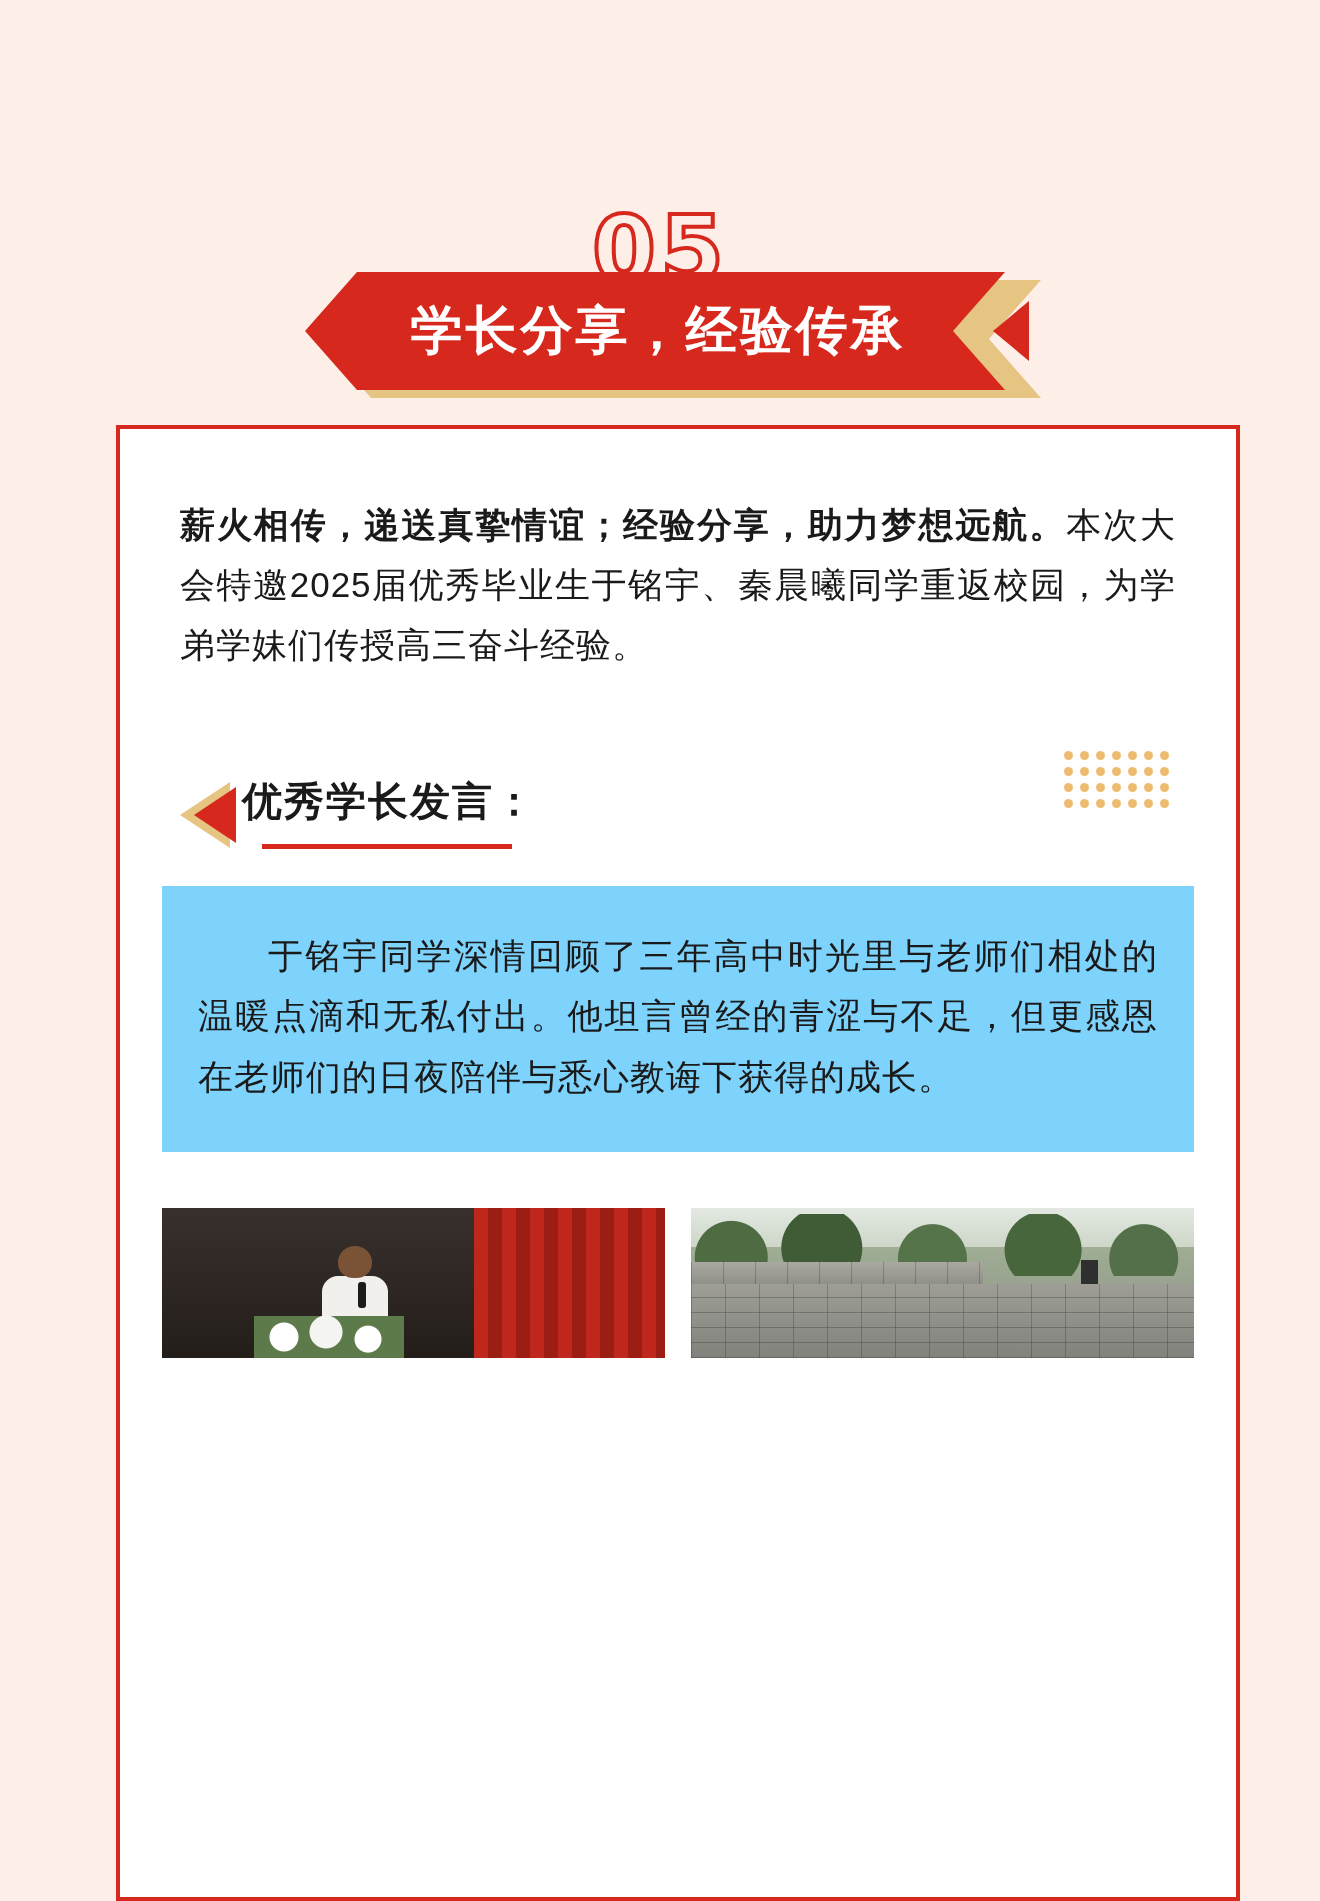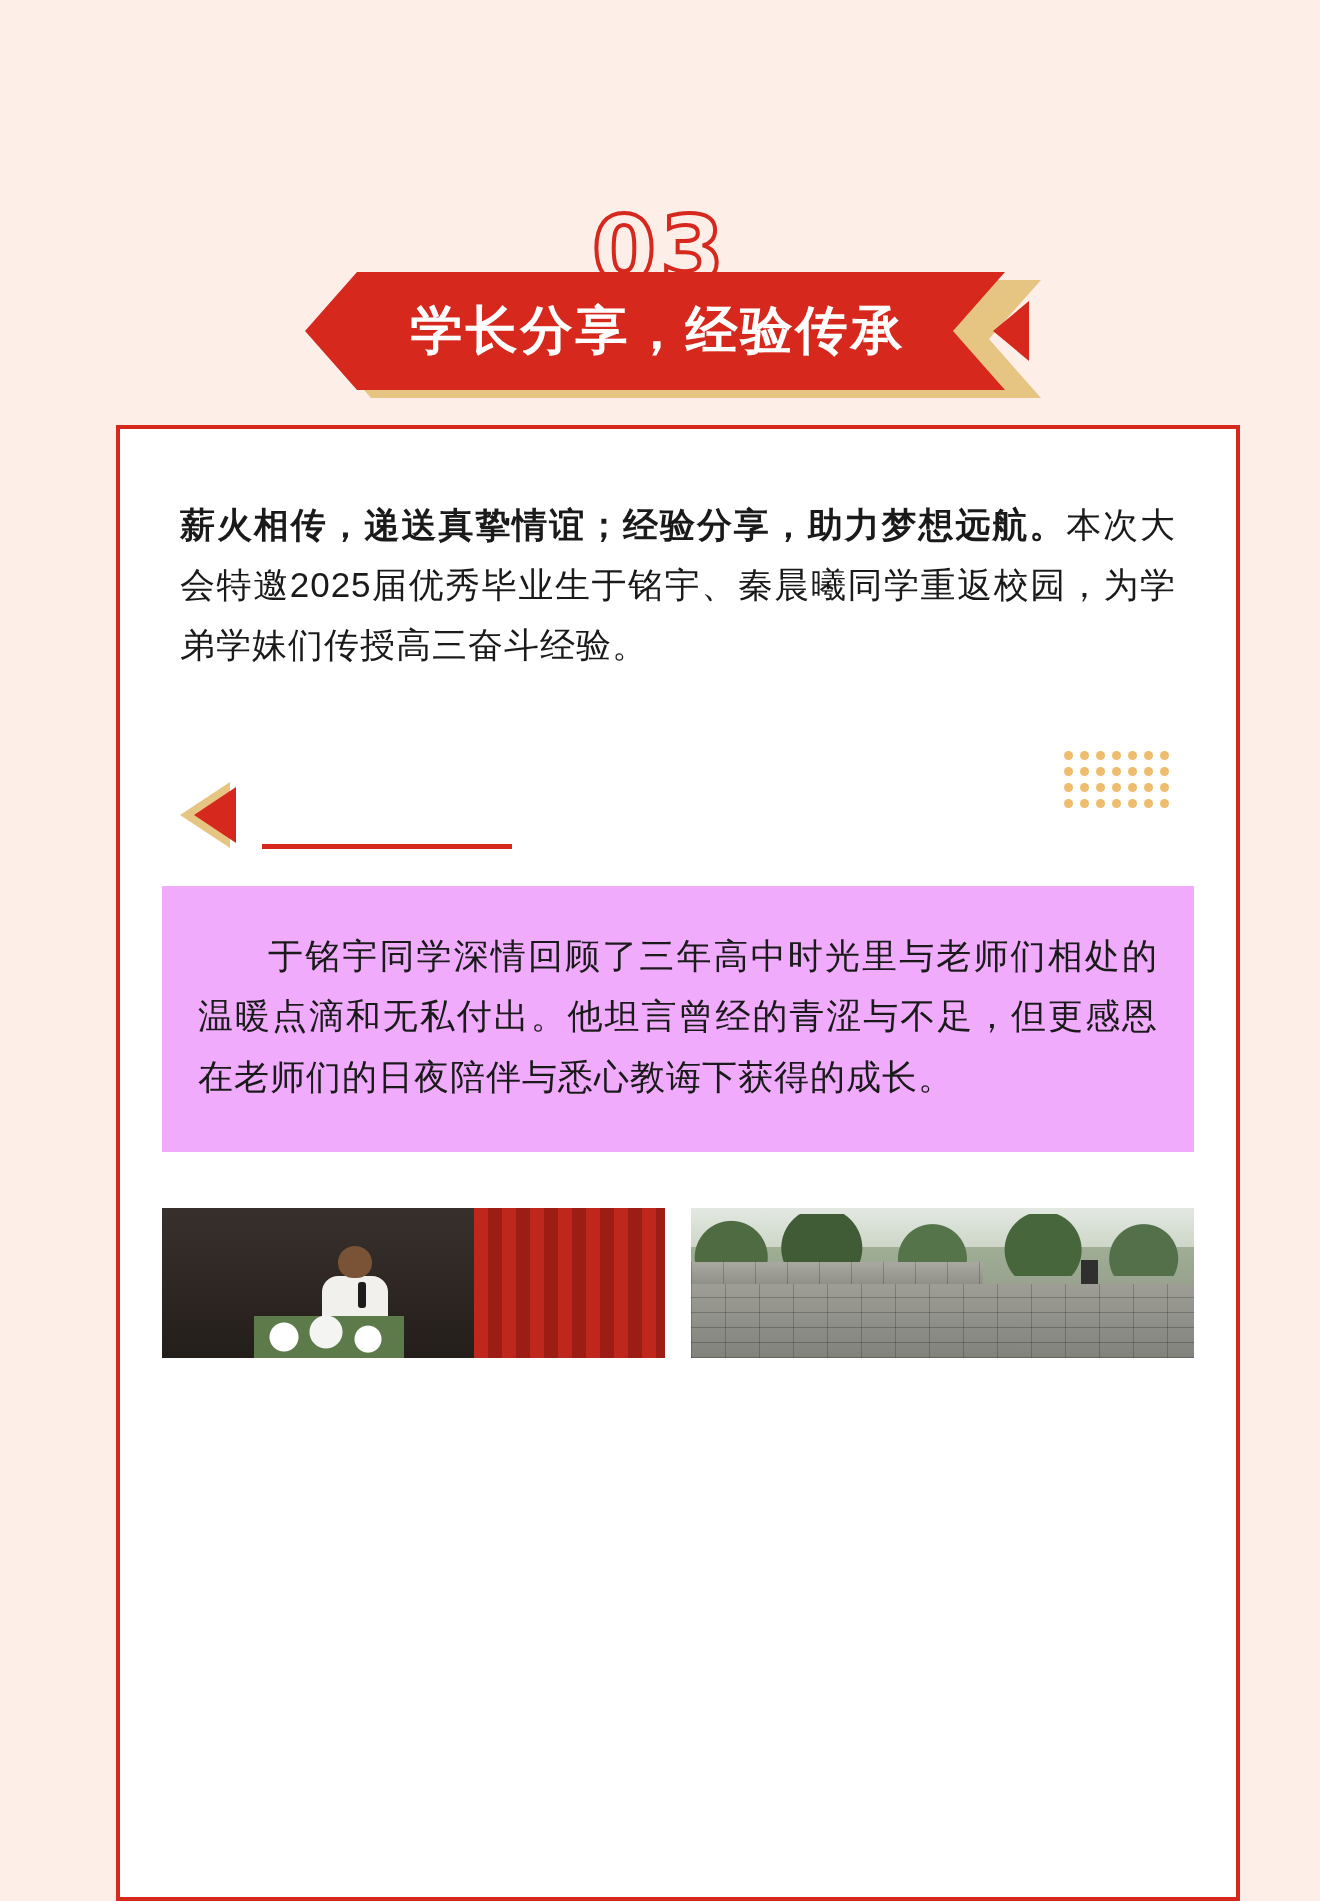--- a/index.html
+++ b/index.html
@@ -169,21 +169,21 @@
     display: block;
     width: 9px;
     height: 9px;
     border-radius: 50%;
     background: #efbb6e;
   }
 
   
   .quote-box {
     margin: 26px 42px 0 42px;
-    background: #f0abfc;
+    background: #7dd3fc;
     padding: 40px 36px 44px 36px;
     box-sizing: border-box;
   }
   .quote-box p {
     margin: 0;
     font-size: 35px;
     line-height: 1.74;
     color: #1a1a1a;
     text-align: justify;
     letter-spacing: 1px;
@@ -269,39 +269,40 @@
       linear-gradient(180deg, #a9a9a1 0%, #90908a 100%);
   }
   .p2 .lamp {
     position: absolute; right: 96px; top: 52px; width: 17px; height: 24px;
     background: #2f2f2f;
   }
 </style>
 </head>
 <body>
 
-<div class="section-number">03</div>
+<div class="section-number">05</div>
 
 <div class="banner-wrap">
   <div class="banner-gold"></div>
   <div class="banner-red">
     <span class="banner-text">学长分享，经验传承</span>
   </div>
   <div class="banner-arrow"></div>
 </div>
 
 <div class="card">
 
   <p class="intro">
     <span class="lead">薪火相传，递送真挚情谊；经验分享，助力梦想远航。</span><span>本次大会特邀2025届优秀毕业生于铭宇、秦晨曦同学重返校园，为学弟学妹们传授高三奋斗经验。</span>
   </p>
 
   <div class="subhead-row">
     <span class="subhead-arrow-gold"></span>
     <span class="subhead-arrow-red"></span>
+    <span class="subhead-text">优秀学长发言：</span>
     <span class="subhead-underline"></span>
   </div>
 
   <div class="dots">
     <i></i>
       <i></i>
       <i></i>
       <i></i>
       <i></i>
       <i></i>

